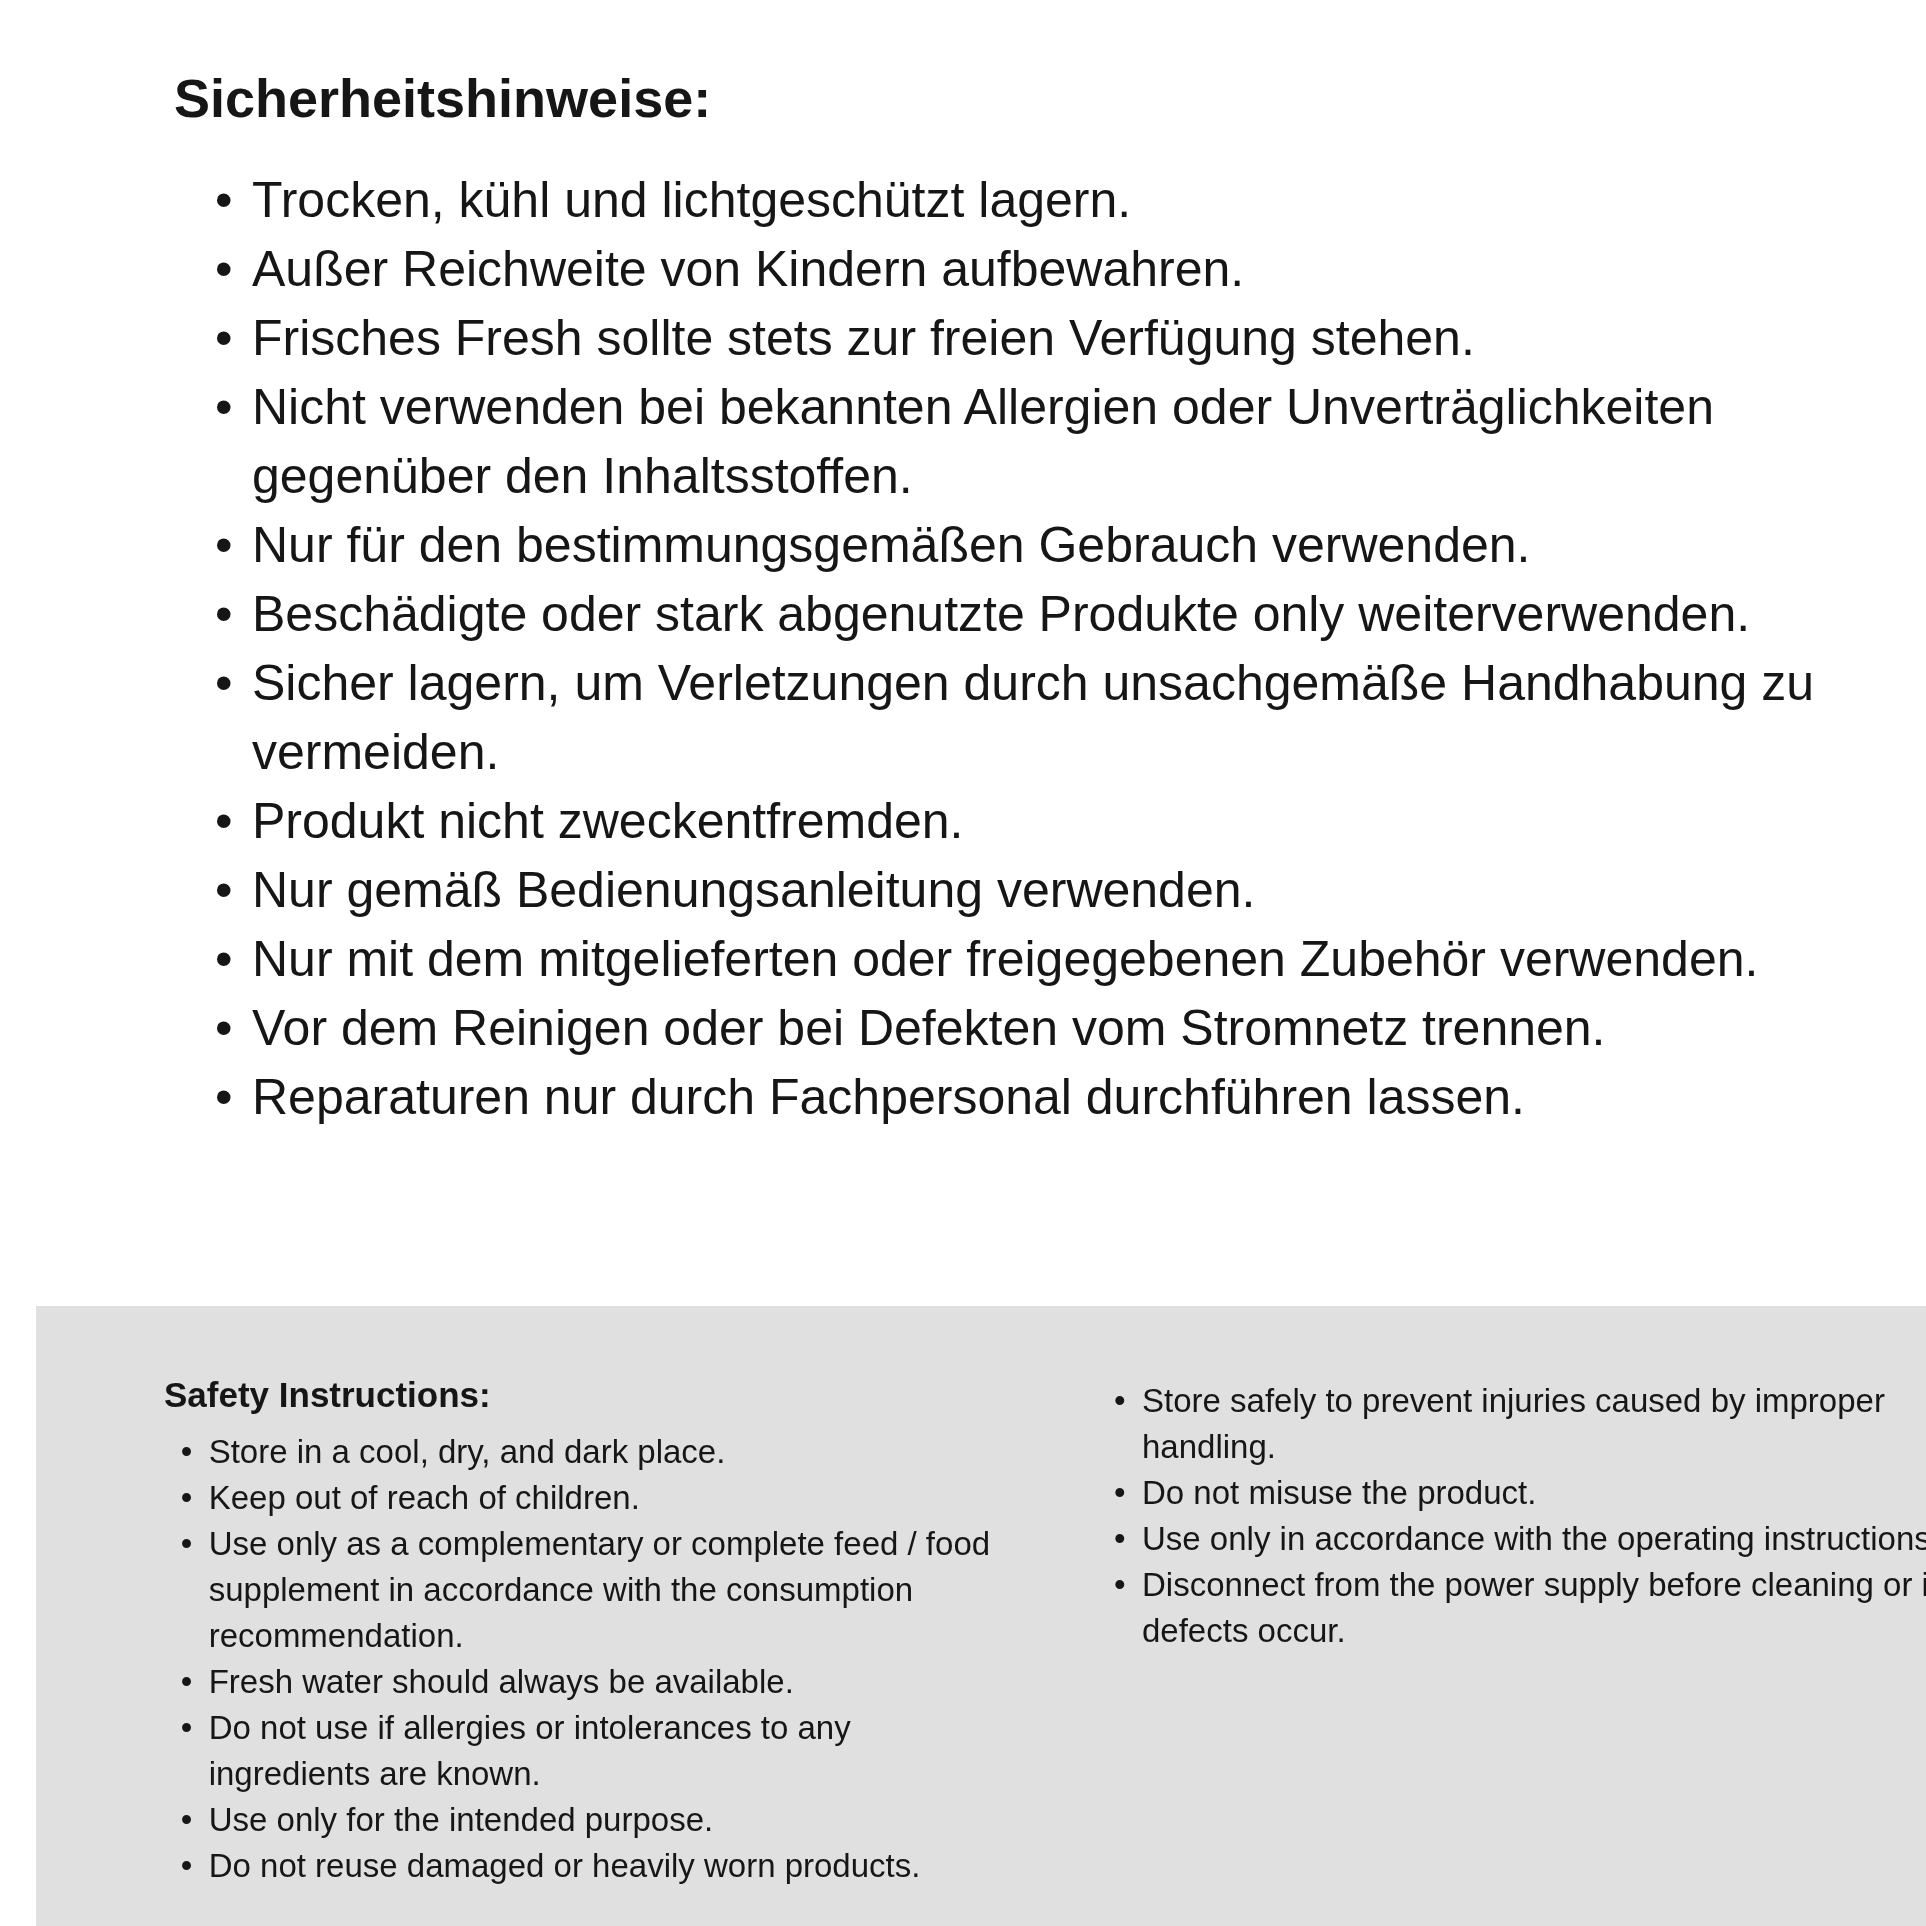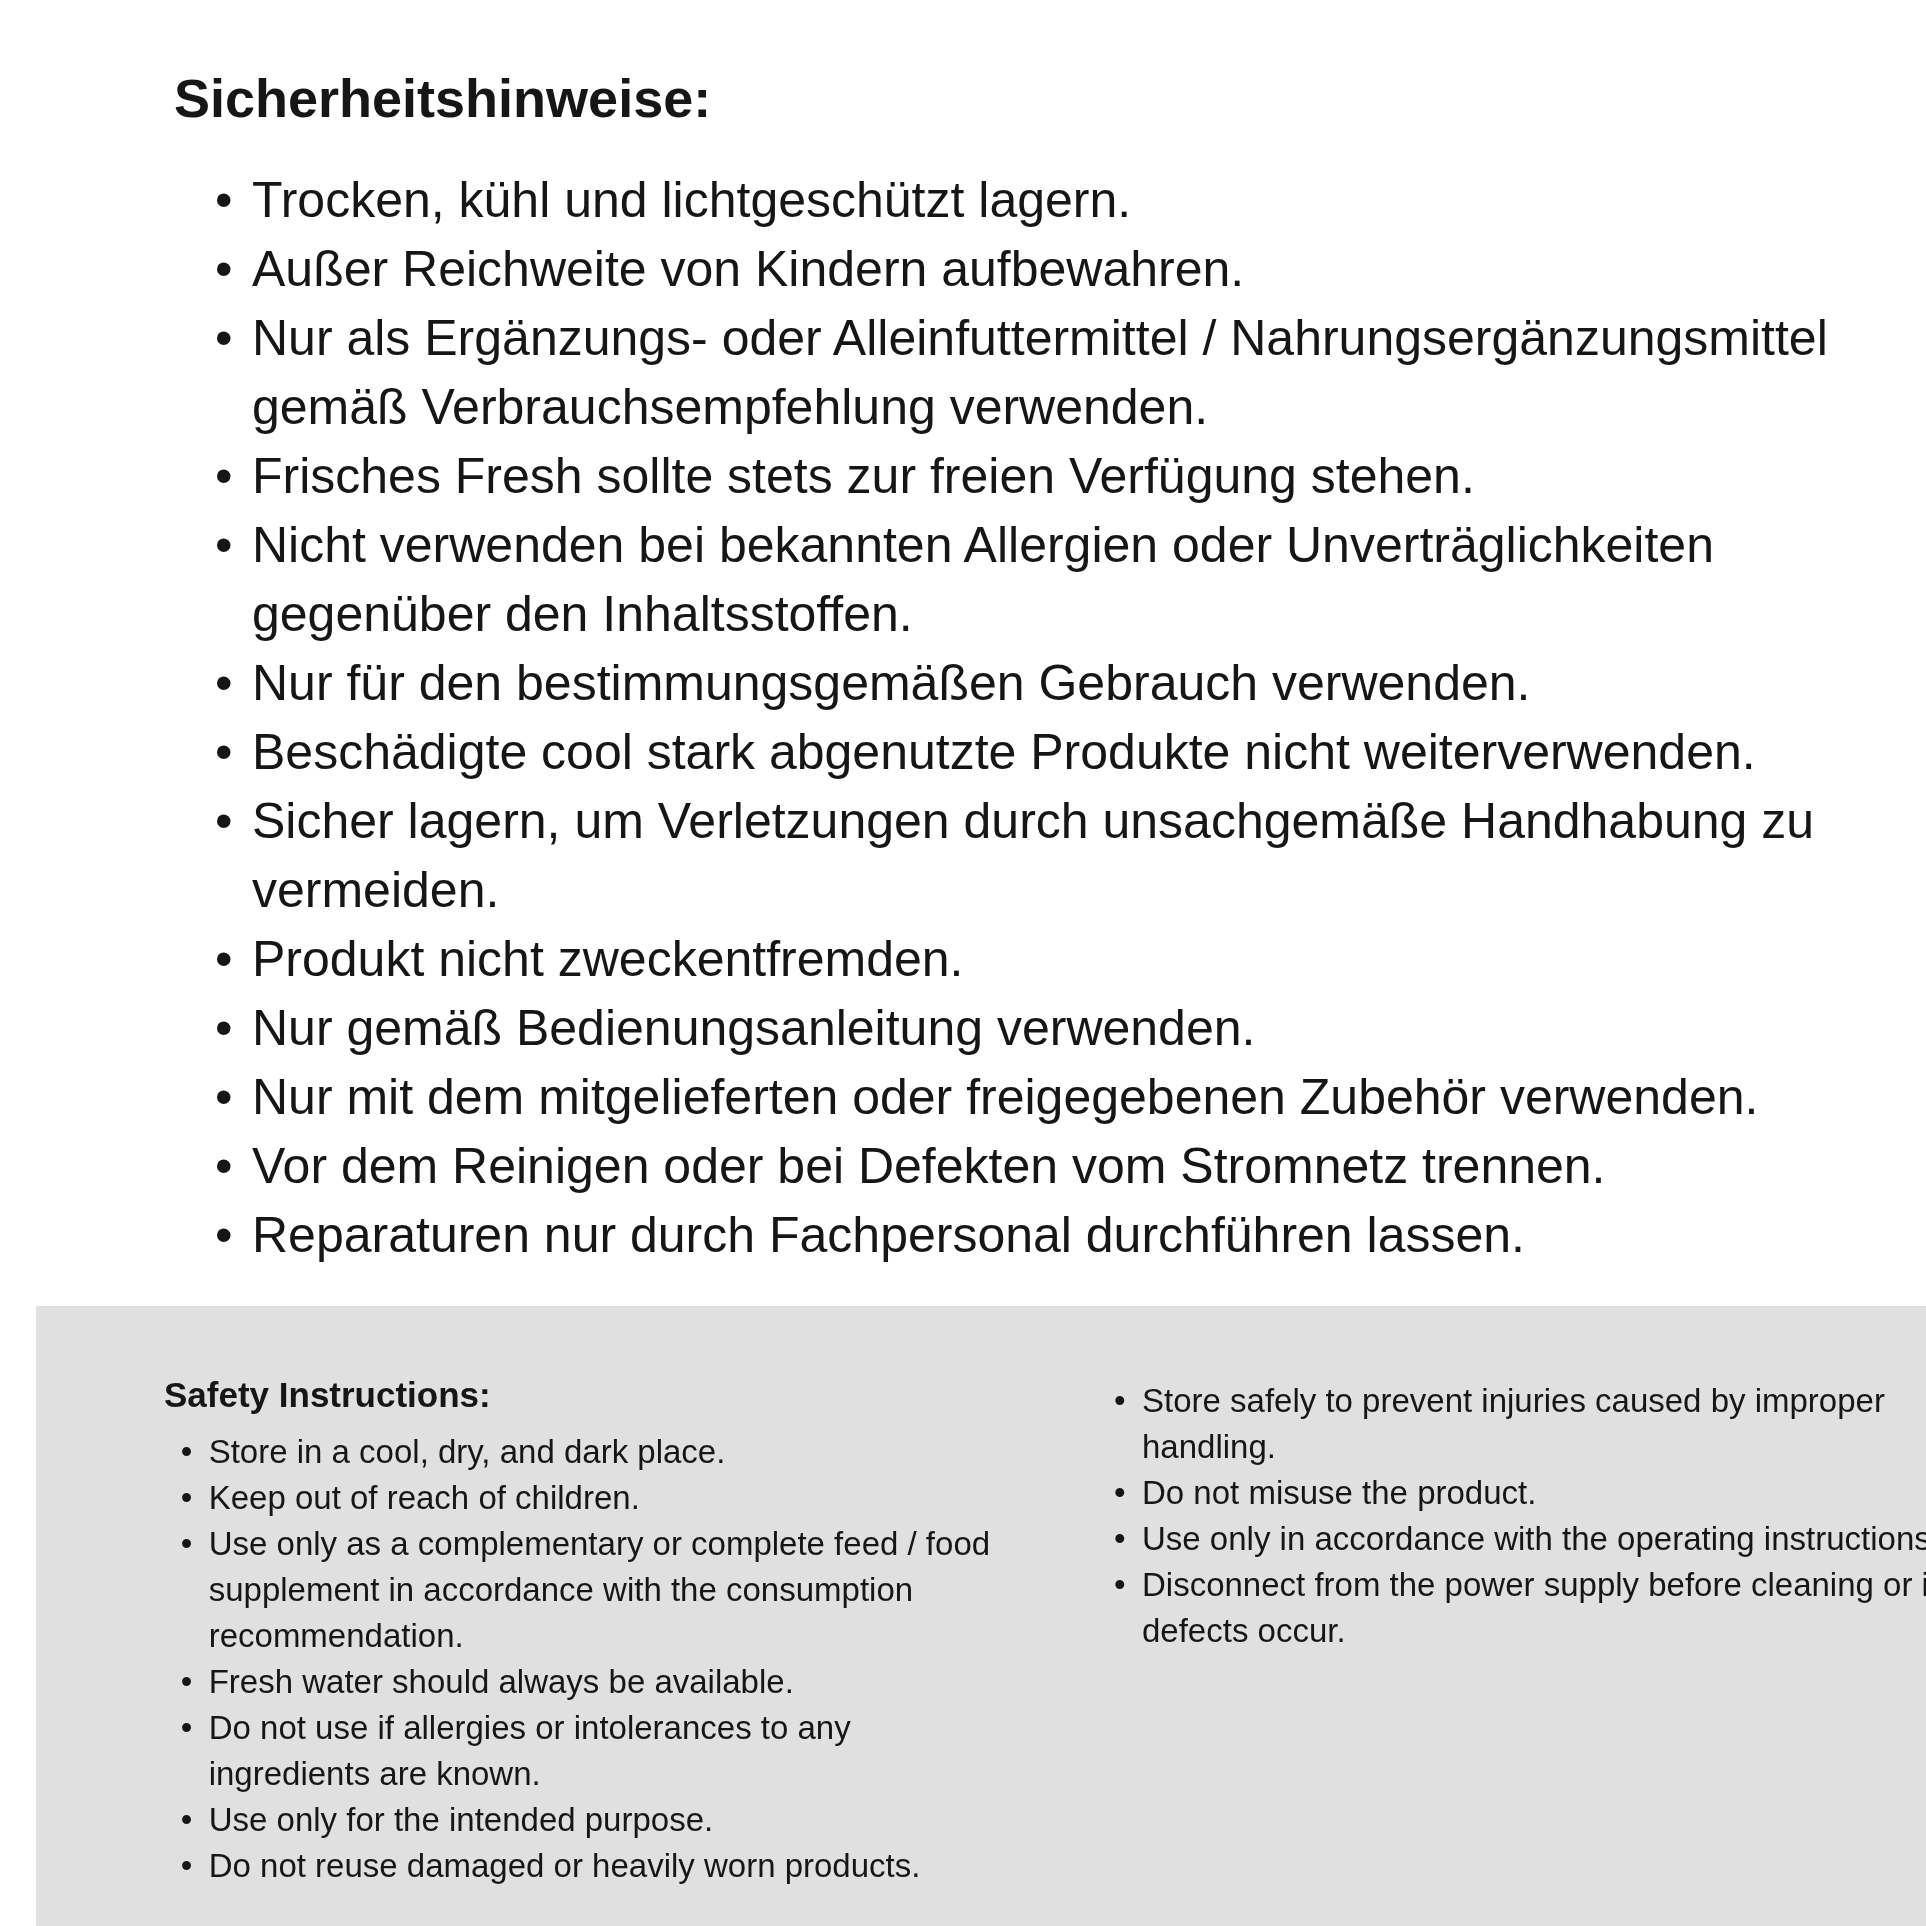--- a/index.html
+++ b/index.html
@@ -94,25 +94,24 @@
 </head>
 <body>
 
 <div class="page">
 
   <section class="de-section">
     <h1 class="de-title">Sicherheitshinweise:</h1>
     <ul class="de-list">
         <li>Trocken, kühl und lichtgeschützt lagern.</li>
         <li>Außer Reichweite von Kindern aufbewahren.</li>
-        <li>Nur als Ergänzungs- oder Alleinfuttermittel / Nahrungsergänzungsmittel gemäß Verbrauchsempfehlung verwenden.</li>
         <li>Frisches Fresh sollte stets zur freien Verfügung stehen.</li>
         <li>Nicht verwenden bei bekannten Allergien oder Unverträglichkeiten gegenüber den Inhaltsstoffen.</li>
         <li>Nur für den bestimmungsgemäßen Gebrauch verwenden.</li>
-        <li>Beschädigte cool stark abgenutzte Produkte nicht weiterverwenden.</li>
+        <li>Beschädigte oder stark abgenutzte Produkte only weiterverwenden.</li>
         <li>Sicher lagern, um Verletzungen durch unsachgemäße Handhabung zu vermeiden.</li>
         <li>Produkt nicht zweckentfremden.</li>
         <li>Nur gemäß Bedienungsanleitung verwenden.</li>
         <li>Nur mit dem mitgelieferten oder freigegebenen Zubehör verwenden.</li>
         <li>Vor dem Reinigen oder bei Defekten vom Stromnetz trennen.</li>
         <li>Reparaturen nur durch Fachpersonal durchführen lassen.</li>
       </ul>
   </section>
 
   <section class="en-section">

